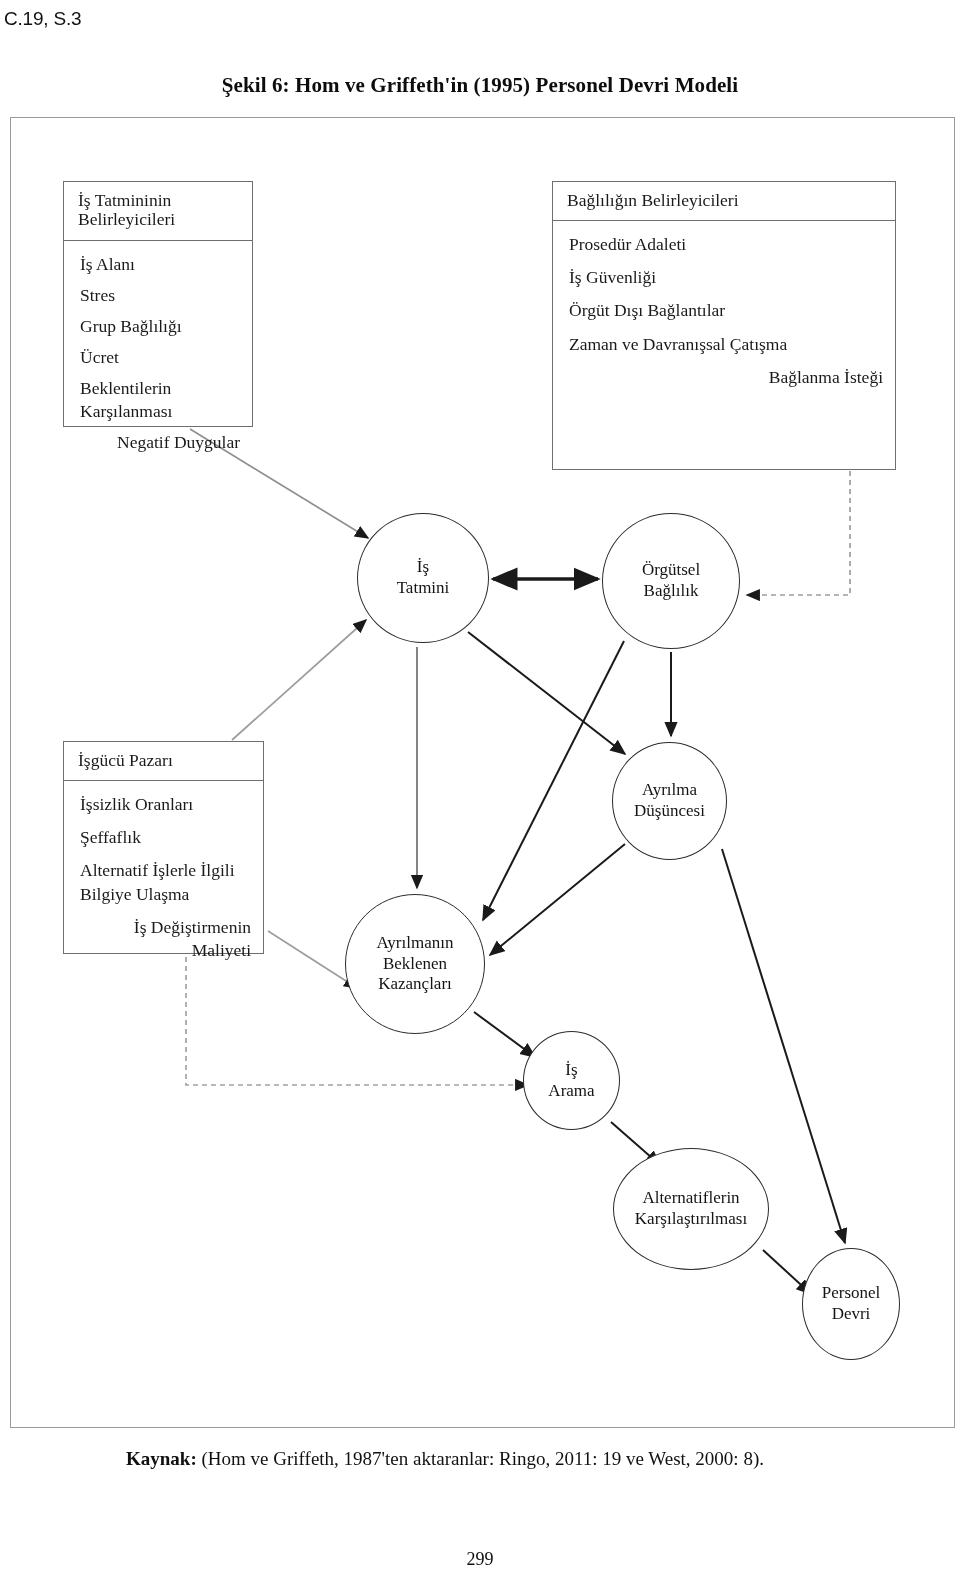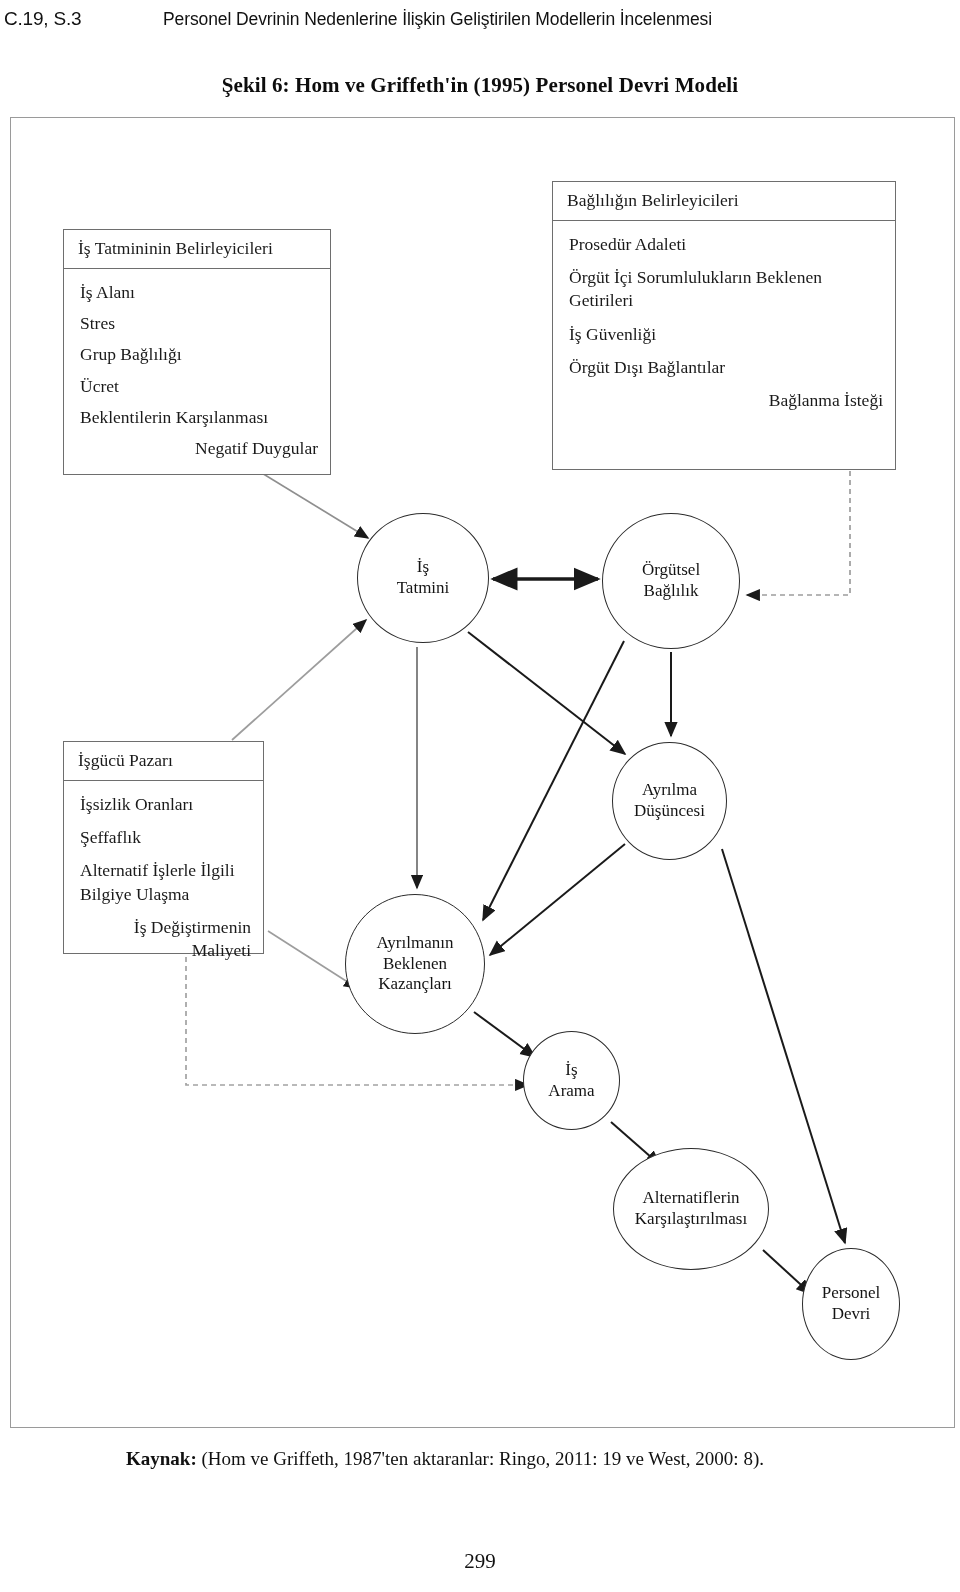--- a/index.html
+++ b/index.html
@@ -99,21 +99,21 @@
   }
   .dbox-body .item {
     font-size: 17.5px;
     line-height: 1.32;
     margin-bottom: 10px;
     color: #1a1a1a;
     white-space: pre-line;
   }
   .dbox-body .item:last-child { margin-bottom: 0; text-align: right; }
 
-  #box-job-satisfaction { left: 63px; top: 181px; width: 268px; height: 246px; margin-top: 48px; }
+  #box-job-satisfaction { left: 63px; top: 181px; width: 190px; height: 246px; }
   #box-job-satisfaction .dbox-body .item { margin-bottom: 8px; }
   #box-commitment      { left: 552px; top: 181px; width: 344px; height: 289px; }
   #box-labour-market   { left: 63px; top: 741px; width: 201px; height: 213px; }
 
   
   .node {
     position: absolute;
     border: 1.7px solid #2b2b2b;
     border-radius: 50%;
     background: #fff;
@@ -147,30 +147,29 @@
   }
   .source b { font-weight: bold; }
 
   
   .page-number {
     position: absolute;
     left: 0;
     top: 1549px;
     width: 960px;
     text-align: center;
-    font-size: 21px;
+    font-size: 18px;
     color: #111;
   }
 </style>
 </head>
 <body>
 
 <div class="runhead">
   <div class="runhead-left">C.19, S.3</div>
-  <div class="runhead-title">Personel Devrinin Nedenlerine İlişkin Geliştirilen Modellerin İncelenmesi</div>
 </div>
 
 <div class="fig-title">Şekil 6: Hom ve Griffeth'in (1995) Personel Devri Modeli</div>
 
 <div class="figure-frame"></div>
 
 <svg class="connectors" viewBox="0 0 960 1592" width="960" height="1592">
   <defs>
     <marker id="ah-black" markerWidth="9" markerHeight="9" refX="7.2" refY="3.4" orient="auto" markerUnits="strokeWidth">
       <path d="M0,0 L8,3.4 L0,6.8 z" fill="#1a1a1a"></path>
@@ -223,23 +222,23 @@
     <div class="item">Ücret</div>
     <div class="item">Beklentilerin Karşılanması</div>
     <div class="item">Negatif Duygular</div>
   </div>
 </div>
 
 <div class="dbox" id="box-commitment">
   <div class="dbox-head">Bağlılığın Belirleyicileri</div>
   <div class="dbox-body">
     <div class="item">Prosedür Adaleti</div>
-    <div class="item">Örgüt İçi Sorumlulukların Beklenen Getirileri</div>
     <div class="item">İş Güvenliği</div>
     <div class="item">Örgüt Dışı Bağlantılar</div>
+    <div class="item">Zaman ve Davranışsal Çatışma</div>
     <div class="item">Bağlanma İsteği</div>
   </div>
 </div>
 
 <div class="dbox" id="box-labour-market">
   <div class="dbox-head">İşgücü Pazarı</div>
   <div class="dbox-body">
     <div class="item">İşsizlik Oranları</div>
     <div class="item">Şeffaflık</div>
     <div class="item">Alternatif İşlerle İlgili

